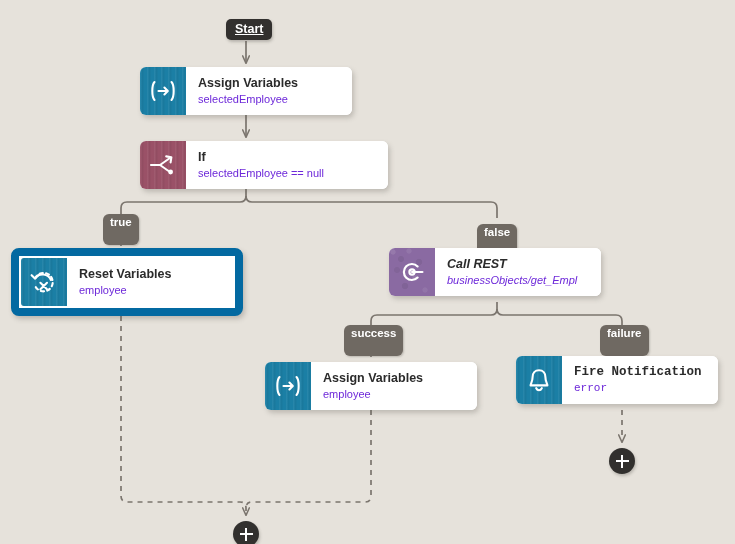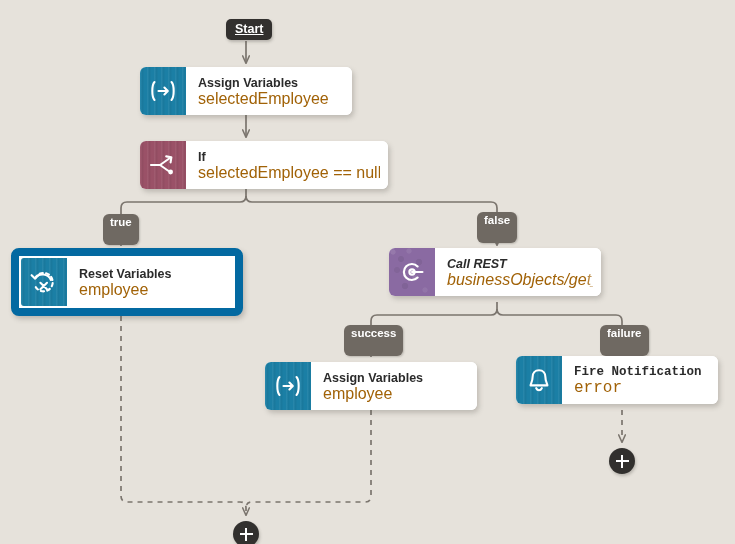--- a/index.html
+++ b/index.html
@@ -91,22 +91,22 @@
   }
   .node-title {
     font-size: 12.5px;
     font-weight: bold;
     color: #2b2b2b;
     line-height: 15px;
     white-space: nowrap;
     overflow: hidden;
   }
   .node-sub {
-    font-size: 16px;
-    color: #a16207;
+    font-size: 11px;
+    color: #6d28d9;
     line-height: 16px;
     white-space: nowrap;
     overflow: hidden;
   }
   .clip-fade::before {
     content: "";
     position: absolute;
     right: 0; top: 0; bottom: 0;
     width: 16px;
     background: linear-gradient(to right, rgba(255,255,255,0), #ffffff);
@@ -233,21 +233,21 @@
         <circle cx="21.6" cy="19" r="2.4" fill="#fff"></circle>
       </svg>
     </div>
     <div class="node-body">
       <div class="node-title">If</div>
       <div class="node-sub">selectedEmployee == null</div>
     </div>
   </div>
 
   <div class="edge-label" style="left:103px; top:214px;">true</div>
-  <div class="edge-label" style="left:477px; top:212px;">false</div>
+  <div class="edge-label" style="left:477px; top:224px;">false</div>
 
   <div class="node selected" style="left:11px; top:248px; width:212px;">
     <div class="node-icon icon-teal">
       <svg width="28" height="26" viewBox="0 0 28 26" aria-hidden="true">
         <path d="M5.2,9.2 A9.2,9.2 0 1 1 4.6,15.4" fill="none" stroke="#fff" stroke-width="2.1" stroke-linecap="round" stroke-dasharray="3.2 3.2"></path>
         <path d="M5.2,9.2 A9.2,9.2 0 0 1 21,11" fill="none" stroke="#fff" stroke-width="2.1" stroke-linecap="round"></path>
         <path d="M1.6,6.2 L5.0,9.6 L8.6,6.0" fill="none" stroke="#fff" stroke-width="2.1" stroke-linecap="round" stroke-linejoin="round"></path>
         <path d="M10.4,13.8 L17.0,20.2 M17.0,13.8 L10.4,20.2" fill="none" stroke="#fff" stroke-width="2.1" stroke-linecap="round"></path>
       </svg>
     </div>

